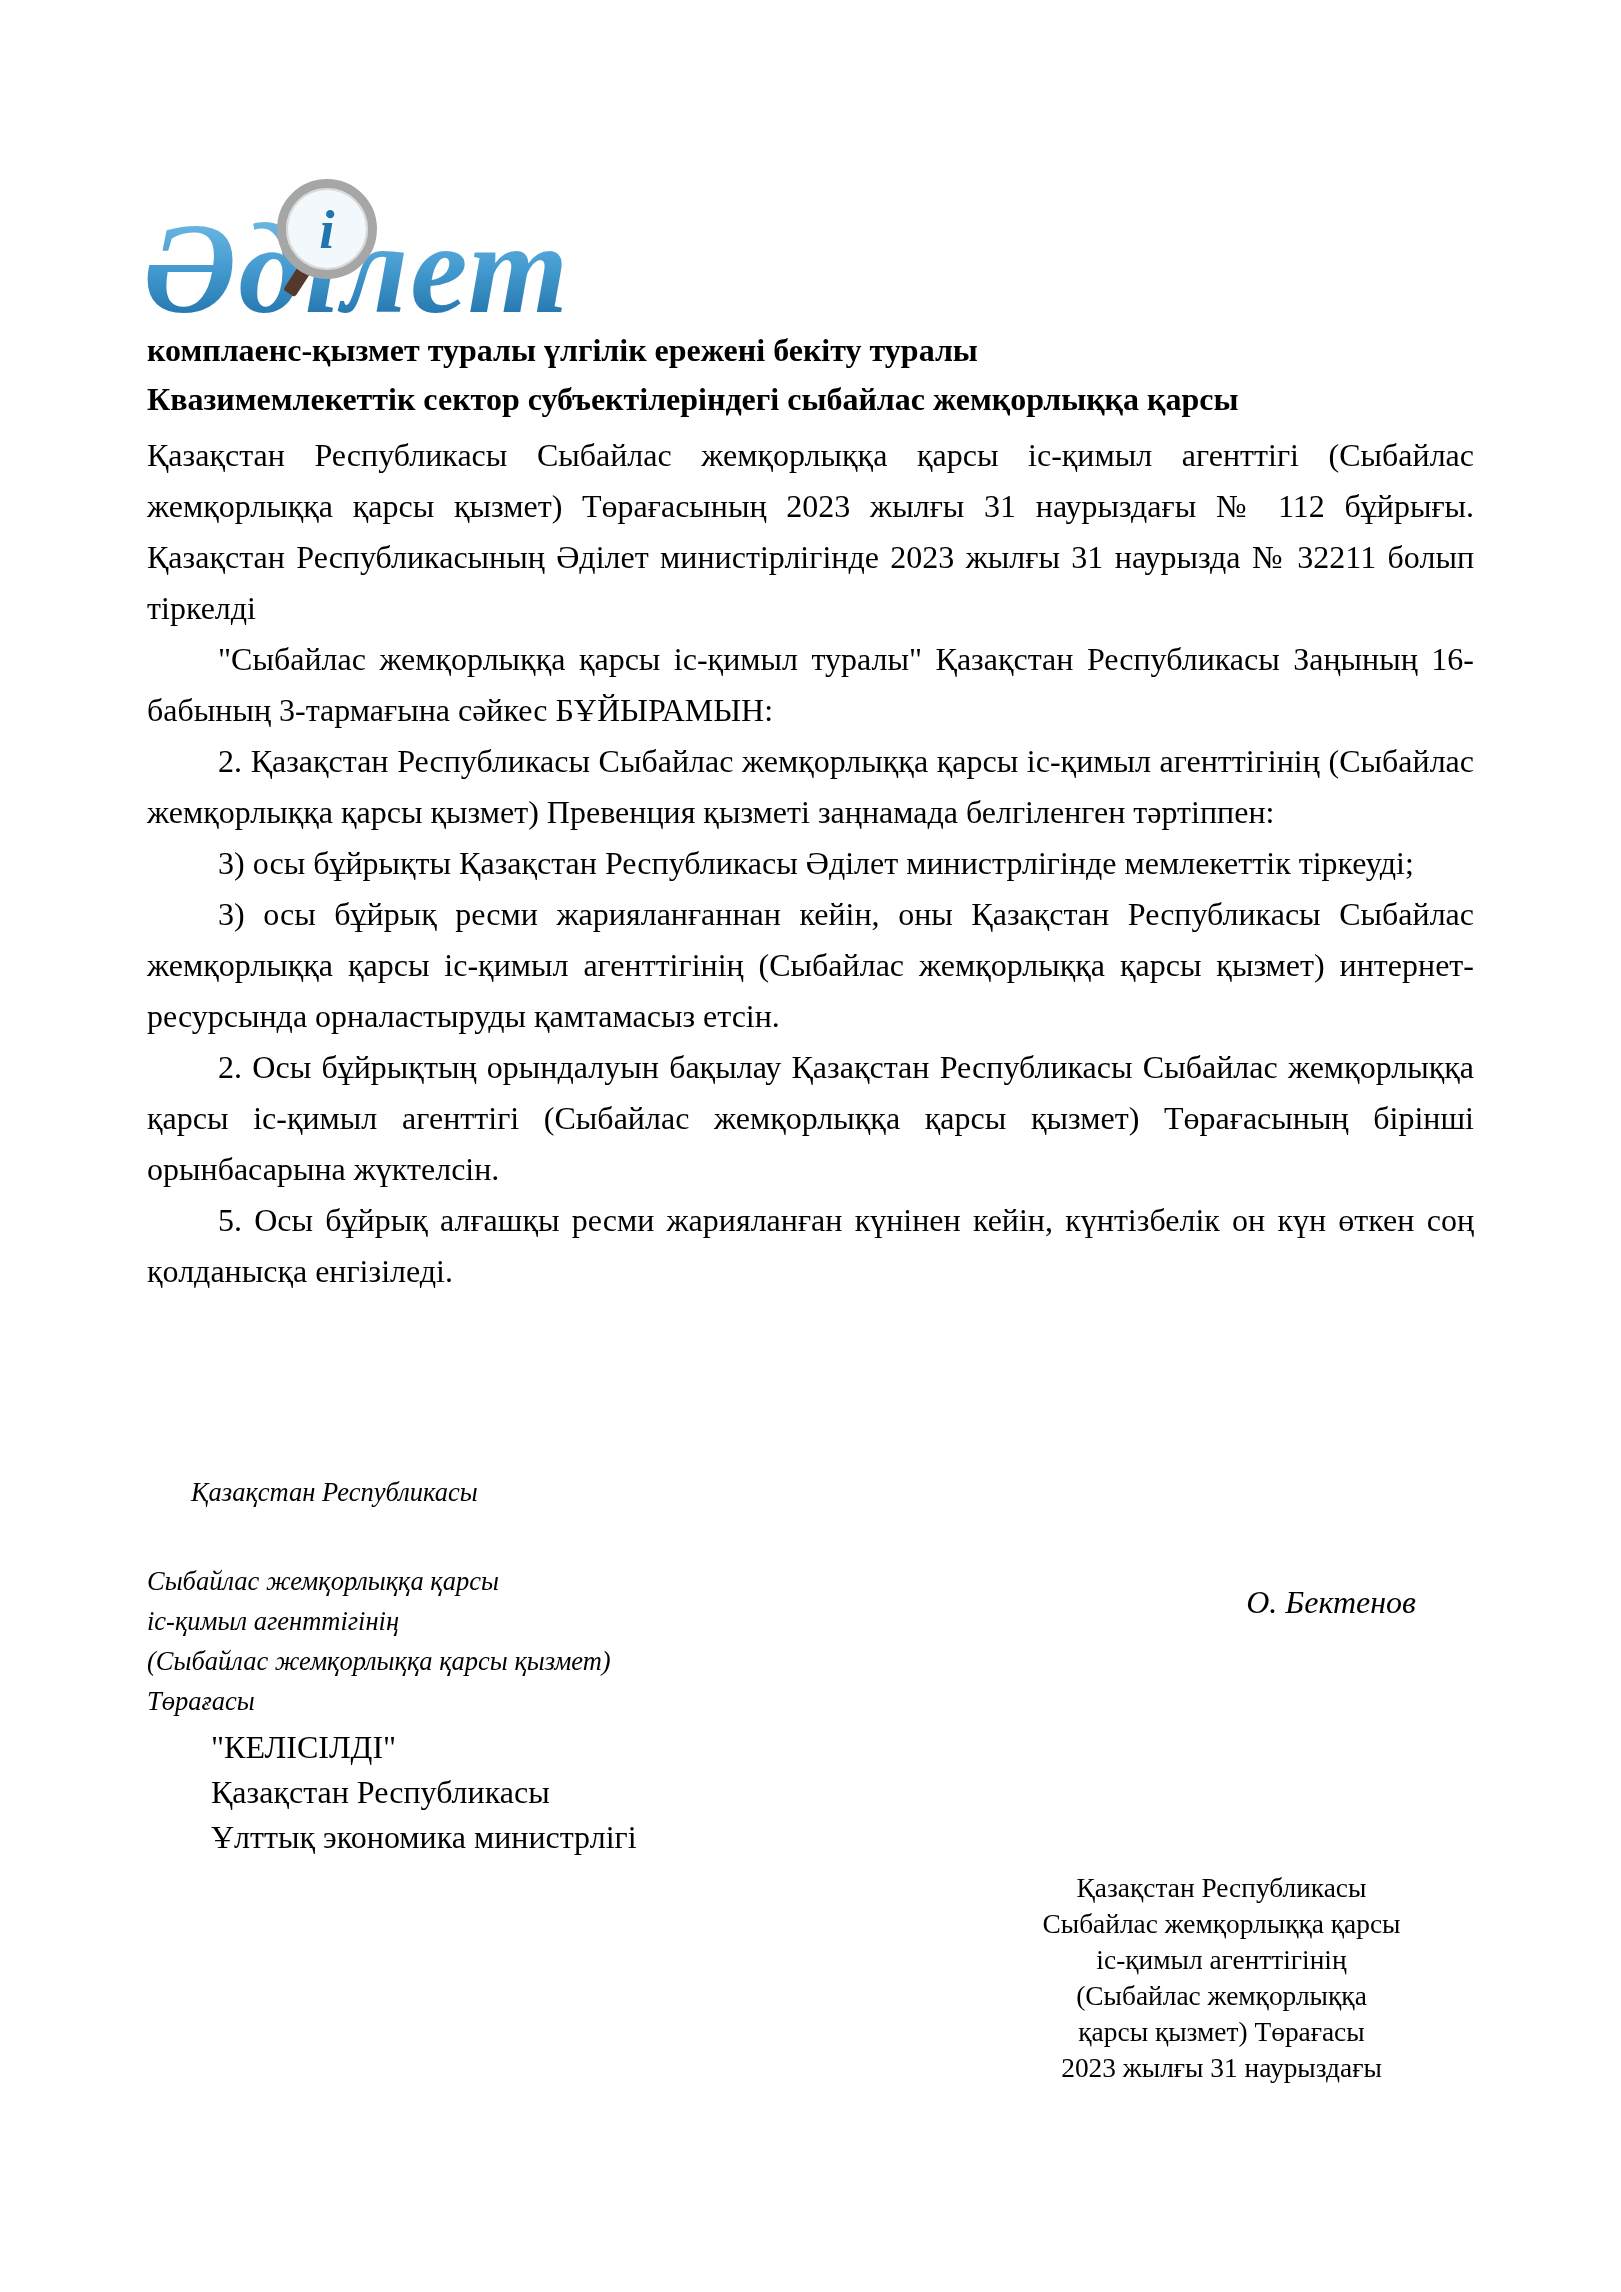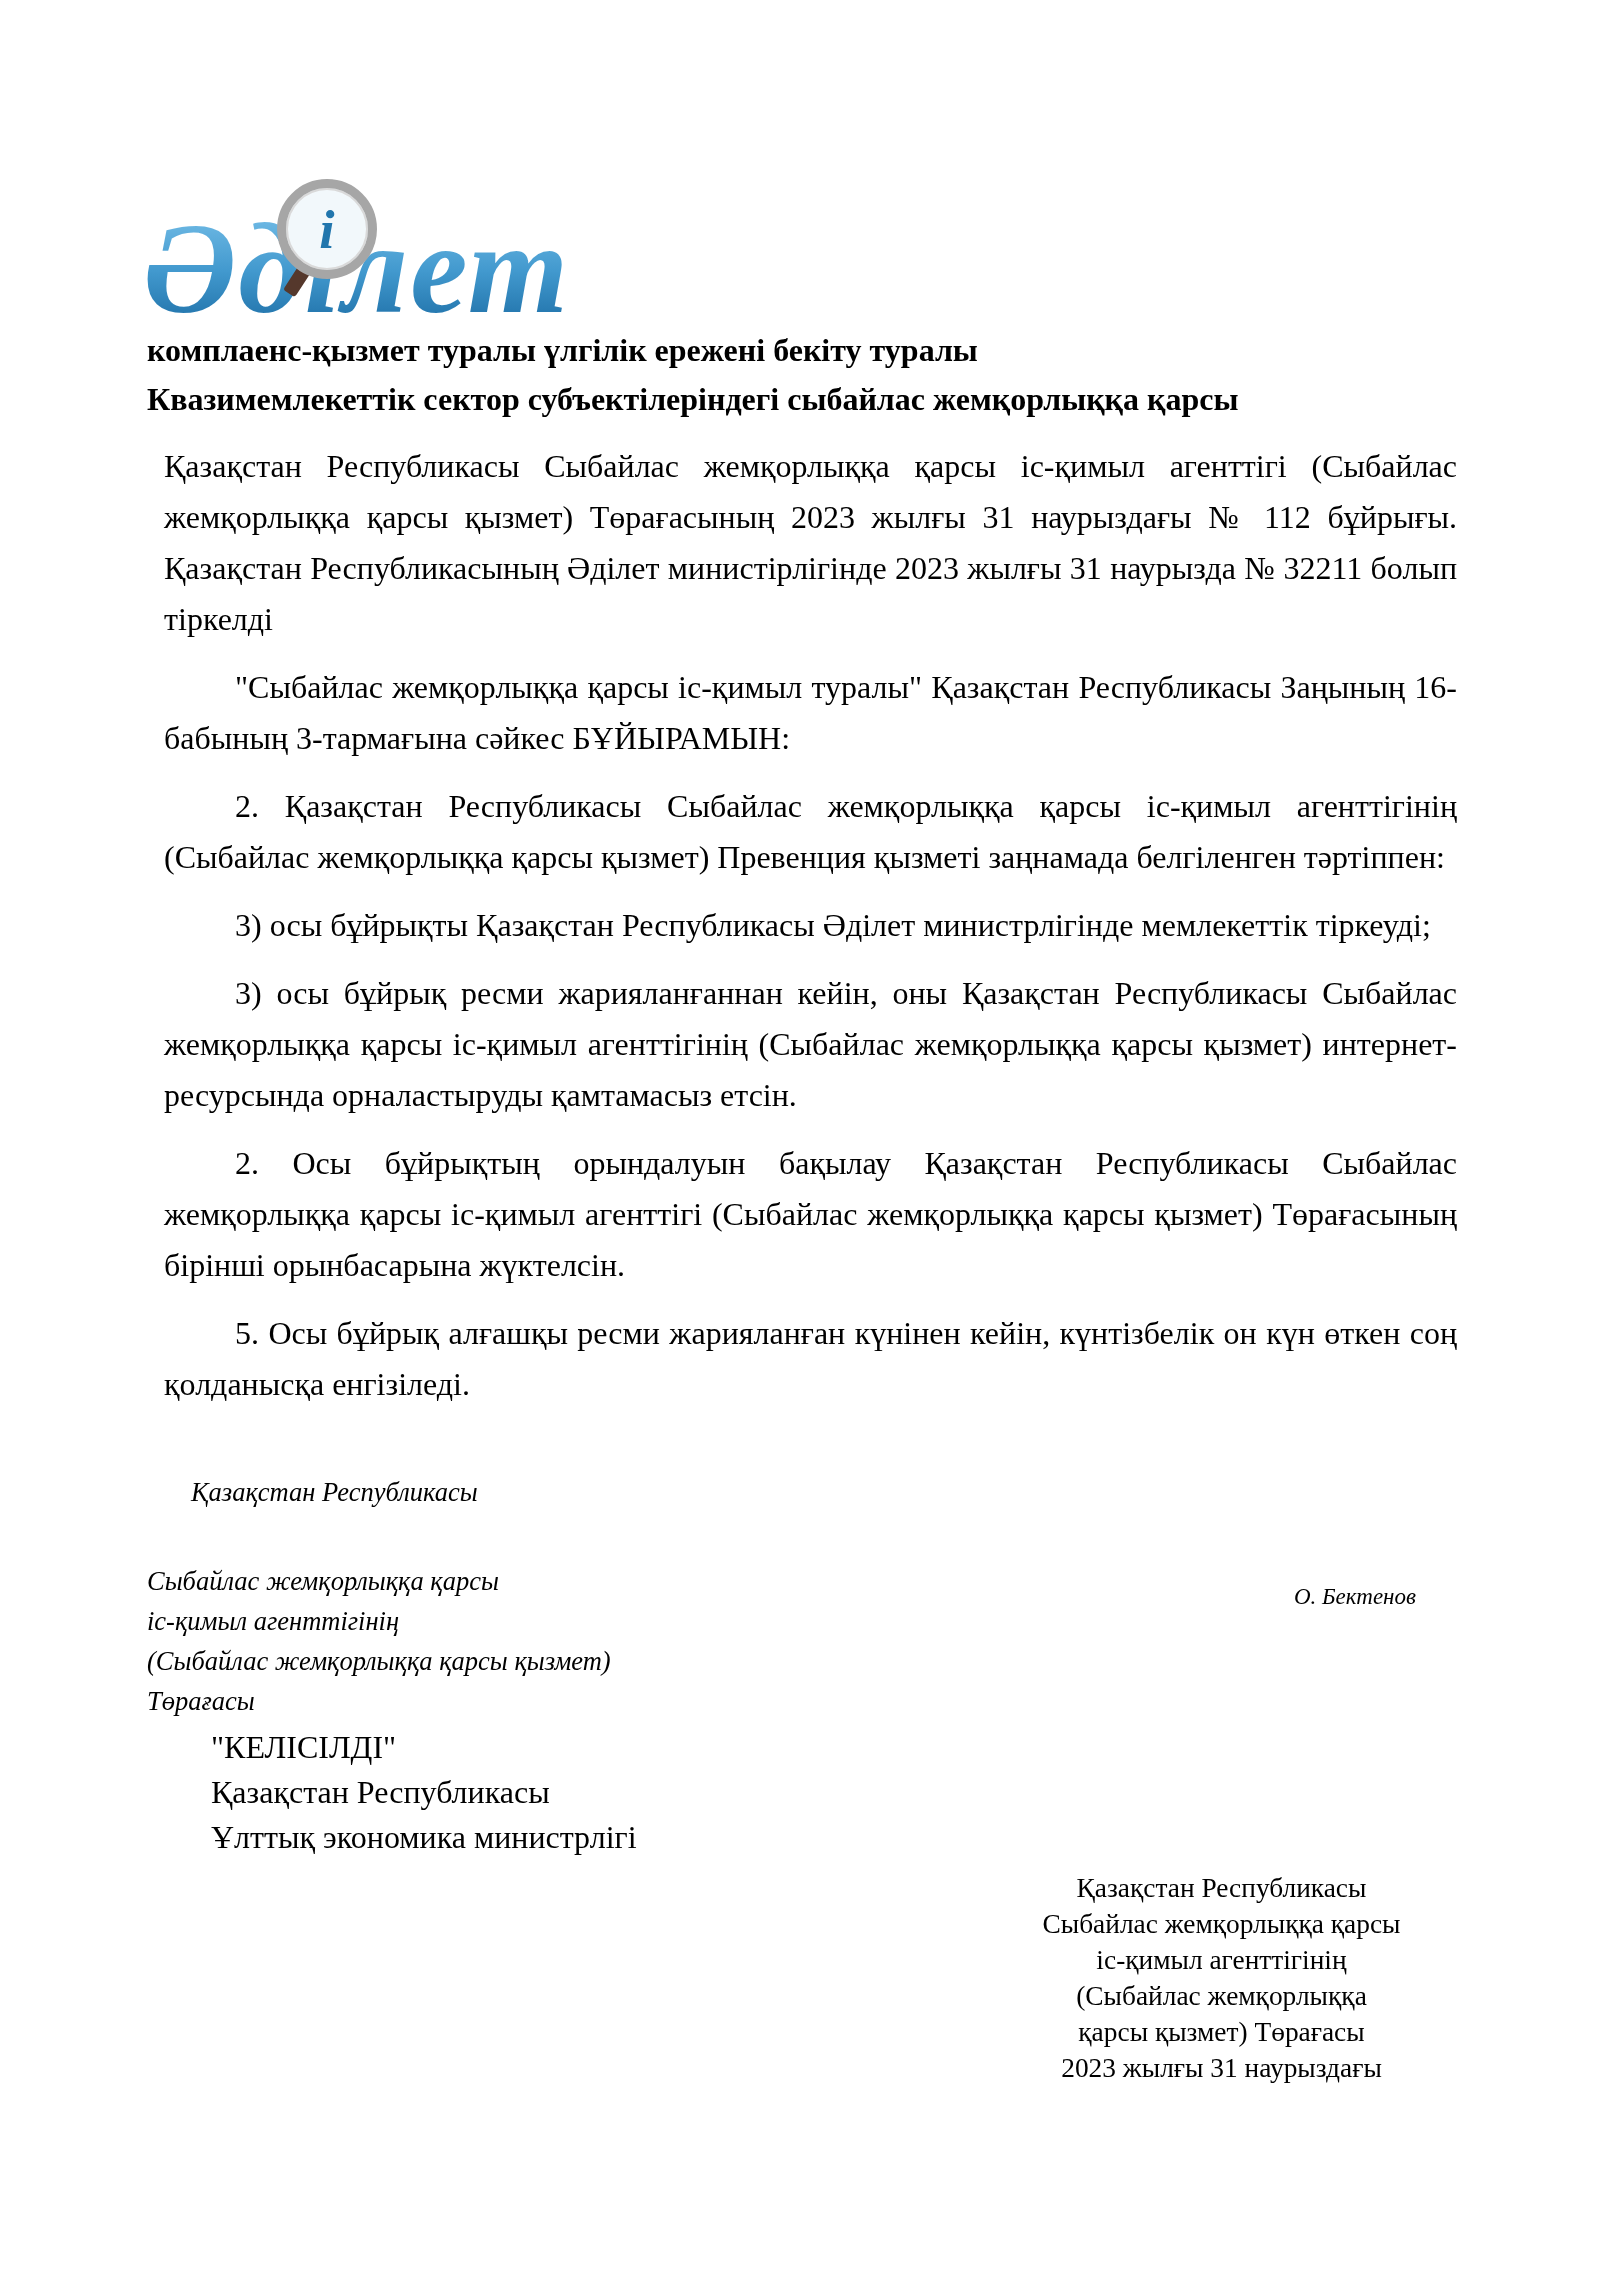--- a/index.html
+++ b/index.html
@@ -72,21 +72,21 @@
     font-size: 32px;
     line-height: 51px;
   }
   .doc-title {
     font-weight: bold;
     line-height: 49px;
     text-align: left;
     margin: 0 0 5.9px 0;
   }
   .content p {
-    margin: 17px;
+    margin: 0;
     text-align: justify;
     text-indent: 71px;
   }
   .content p.noindent { text-indent: 0; }
 
   
   .sig-intro {
     position: absolute;
     left: 191px;
     top: 1476px;
@@ -102,21 +102,21 @@
     font-size: 26.5px;
     line-height: 40px;
   }
   .sig-name {
     position: absolute;
     left: 980px;
     top: 1584px;
     width: 436px;
     text-align: right;
     font-style: italic;
-    font-size: 23px;
+    font-size: 32px;
   }
   .agreed {
     position: absolute;
     left: 211px;
     top: 1725px;
     font-size: 32px;
     line-height: 45px;
   }
   .stamp {
     position: absolute;

